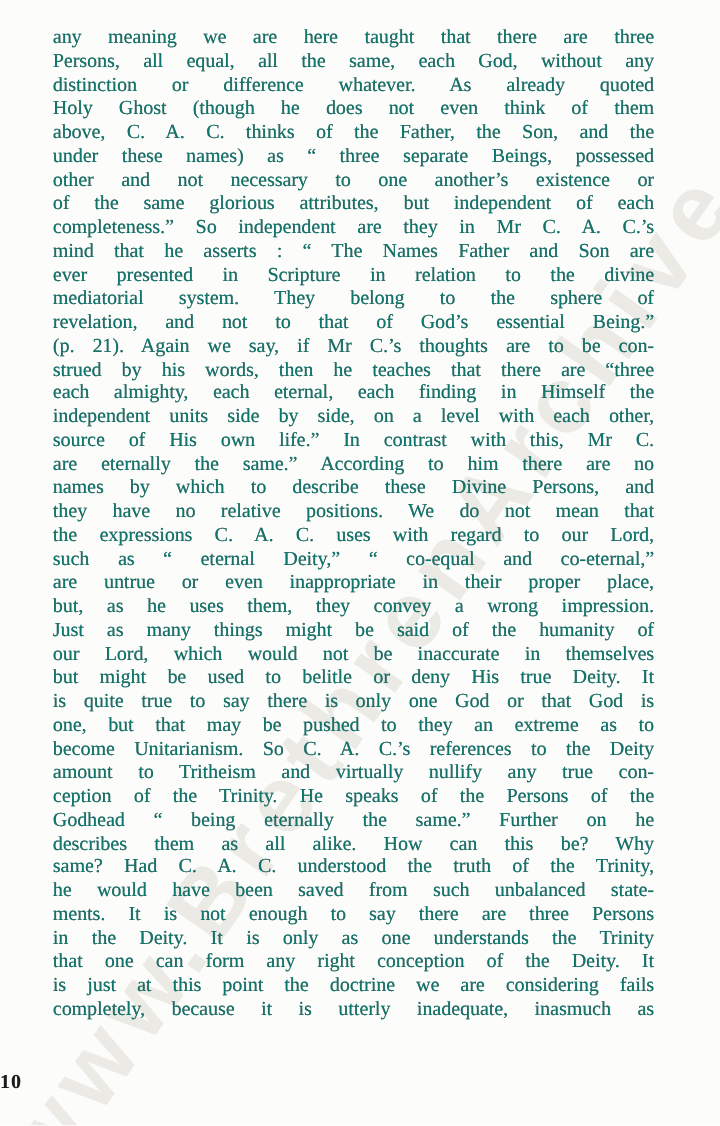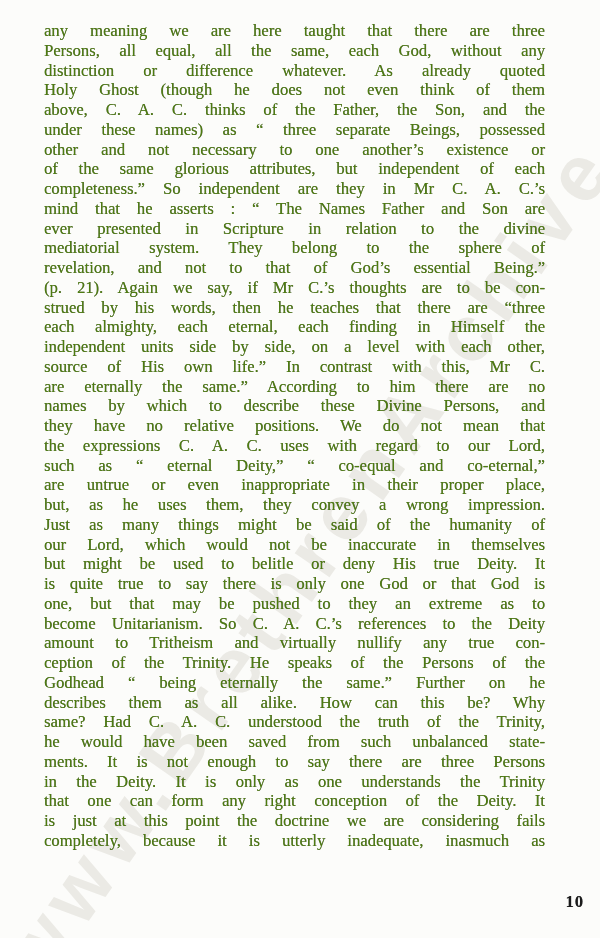--- a/index.html
+++ b/index.html
@@ -31,39 +31,39 @@
     user-select: none;
     pointer-events: none;
   }
   .text-block {
     position: absolute;
     left: 44px;
     top: 21px;
     width: 501px;
     font-size: 16.6px;
     line-height: 19.75px;
-    color: #4d7c0f;
+    color: #0f766e;
     text-shadow: 0.2px 0 0 rgba(0,0,0,0.55);
   }
   .line {
     text-align: justify;
     text-align-last: justify;
     height: 19.75px;
     overflow: visible;
     white-space: normal;
   }
   .line .b {
     font-weight: normal;
   }
   .page-number {
     position: absolute;
     top: 892px;
     left: 0;
     width: 584px;
-    text-align: right;
+    text-align: left;
     font-weight: bold;
     font-size: 16.5px;
     color: #1b1b1b;
     letter-spacing: 1px;
     text-shadow: 0.2px 0 0 rgba(0,0,0,0.55);
   }
 </style>
 </head>
 <body>
 

